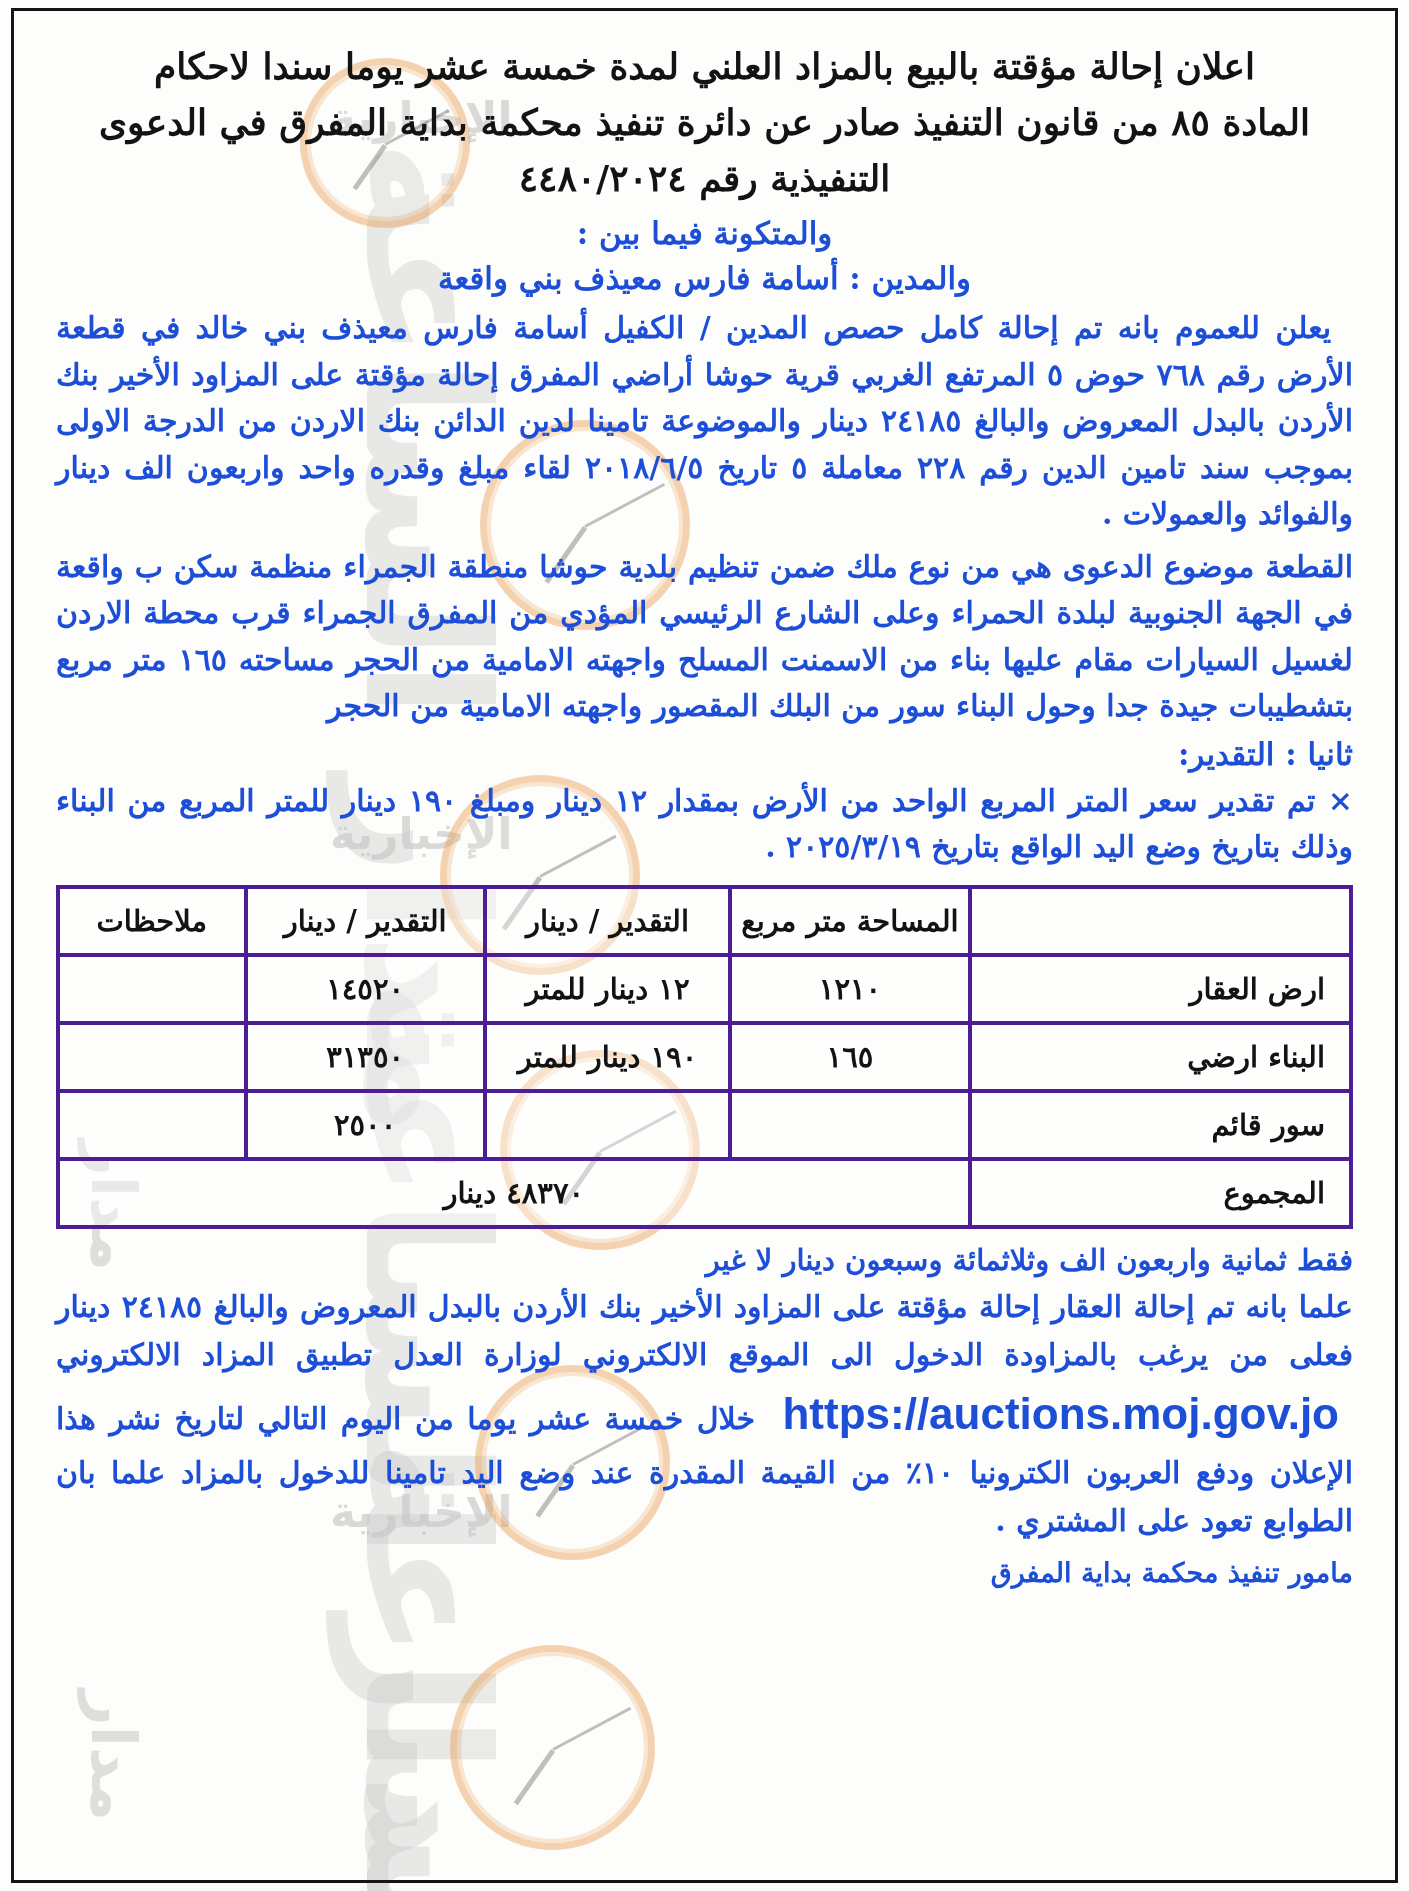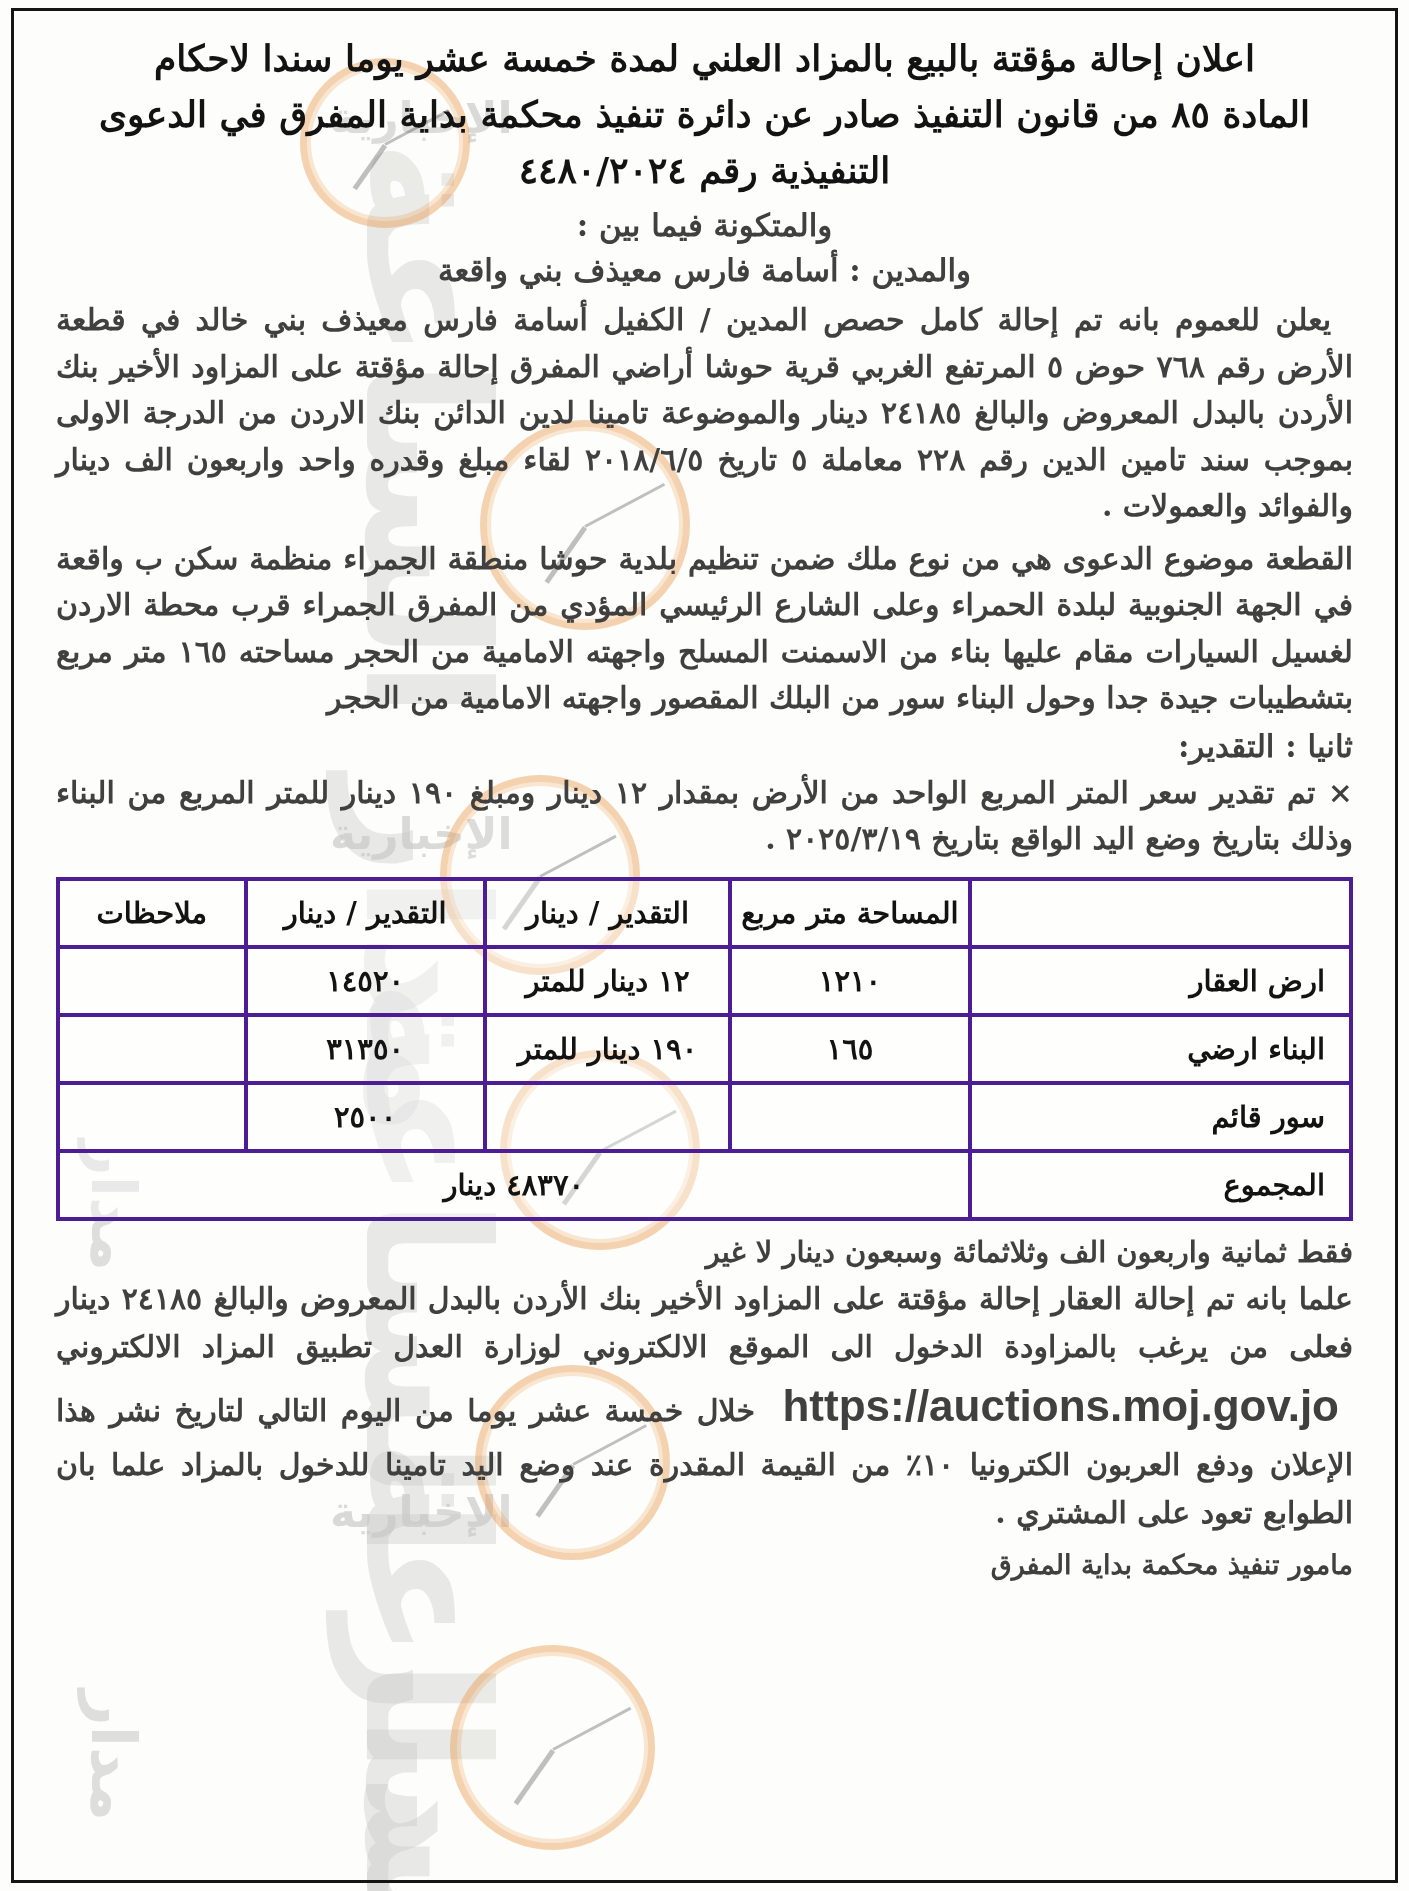--- a/index.html
+++ b/index.html
@@ -63,26 +63,26 @@
     opacity: 0.55;
     transform: rotate(90deg);
     transform-origin: left top;
     font-family: "DejaVu Sans", "Liberation Sans", sans-serif;
   }
   
   .frame {
     position: absolute;
     top: 8px; bottom: 8px; left: 11px; right: 11px;
     border: 3px solid #151515;
-    padding: 20px 42px 18px 42px;
+    padding: 28px 42px 18px 42px;
     z-index: 1;
   }
   .title { text-align: center; font-weight: 700; font-size: 36px; line-height: 1.55; }
   .line { font-weight: 700; }
-  p { font-weight: 700; color: #404040; }
+  p { font-weight: 700; color: #1d4ed8; }
   .center { text-align: center; font-size: 31px; margin: 9px 0; }
   .creditor { font-size: 31px; margin: 6px 48px 6px 0; }
   .para {
     font-size: 30px;
     line-height: 1.55;
     text-align: justify;
     margin: 6px 0;
   }
   .para-first { text-indent: 22px; }
   .heading-right { font-size: 31px; margin: 6px 0; }

